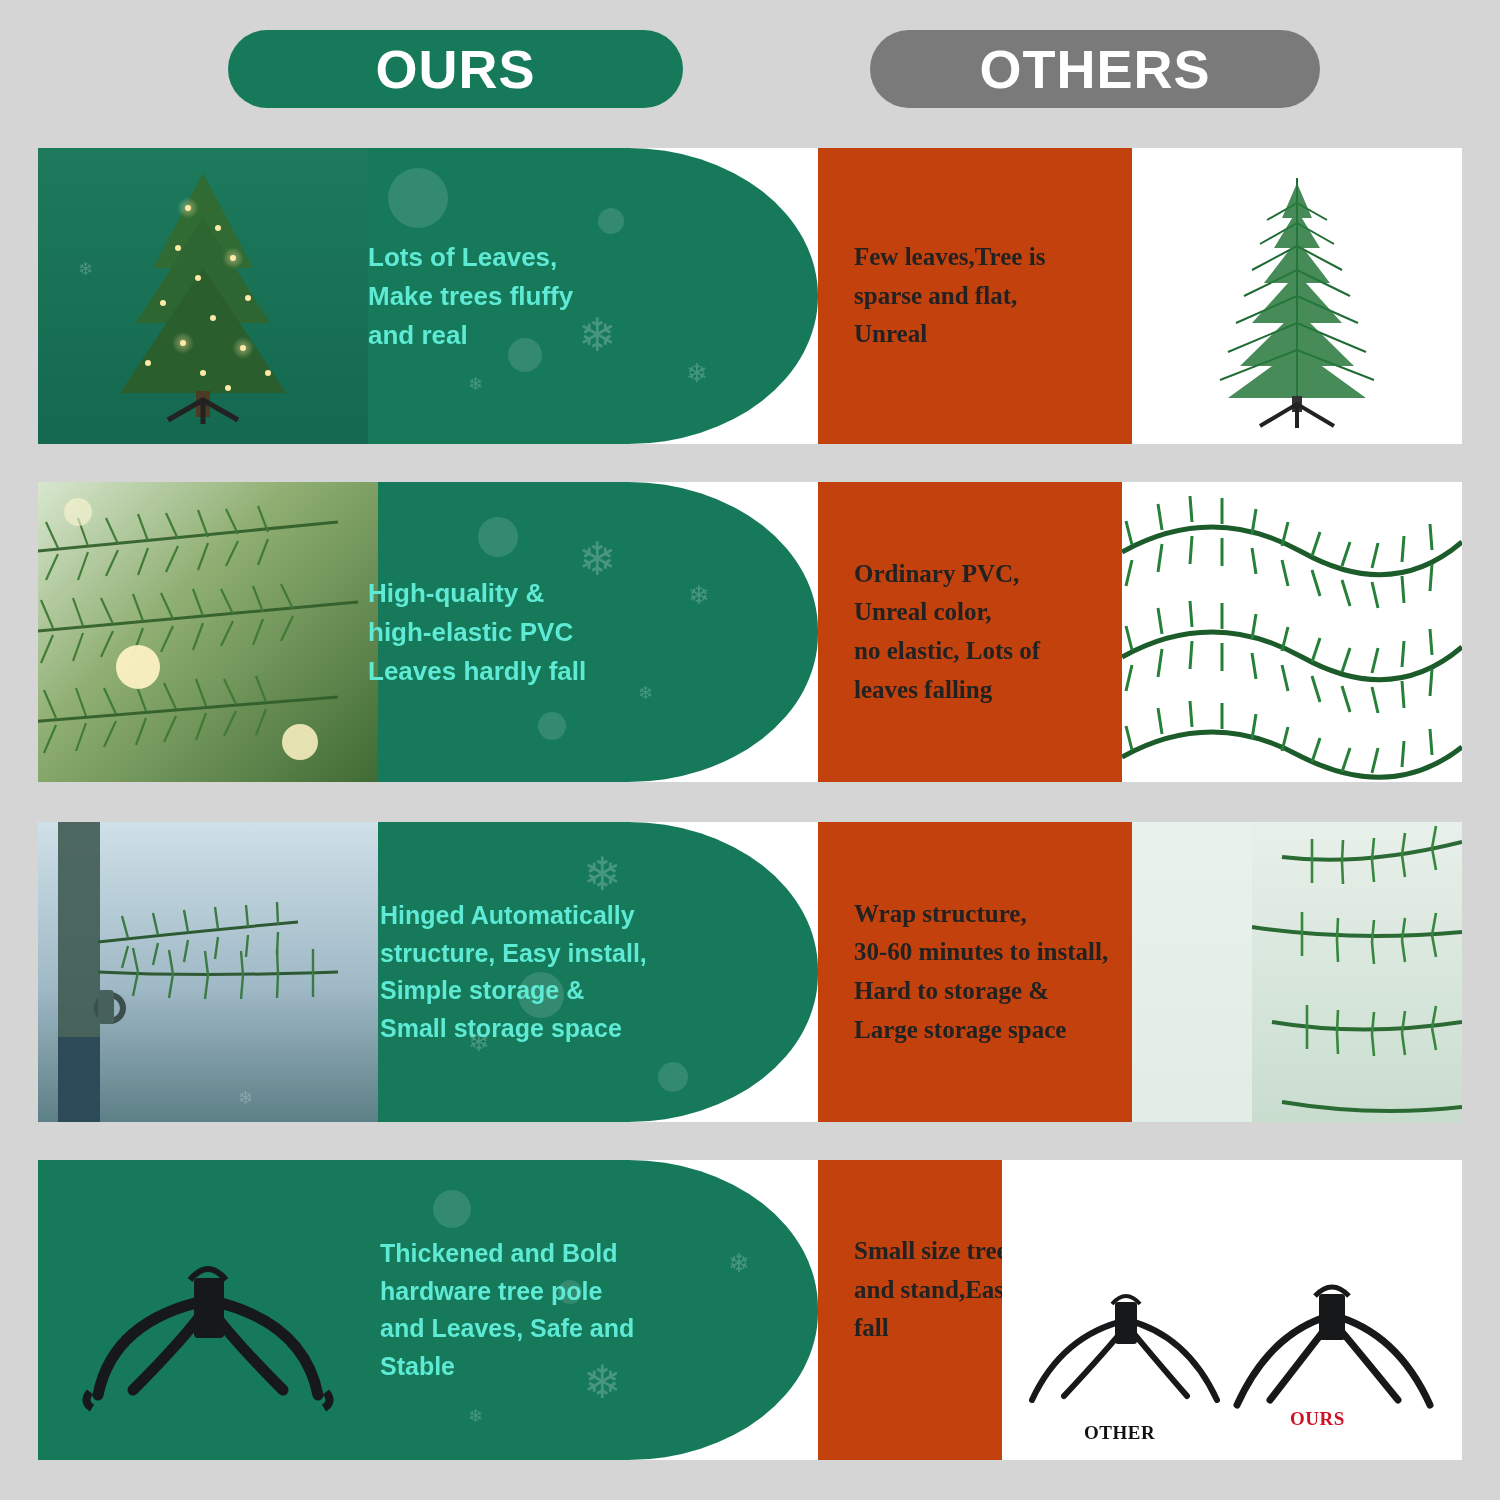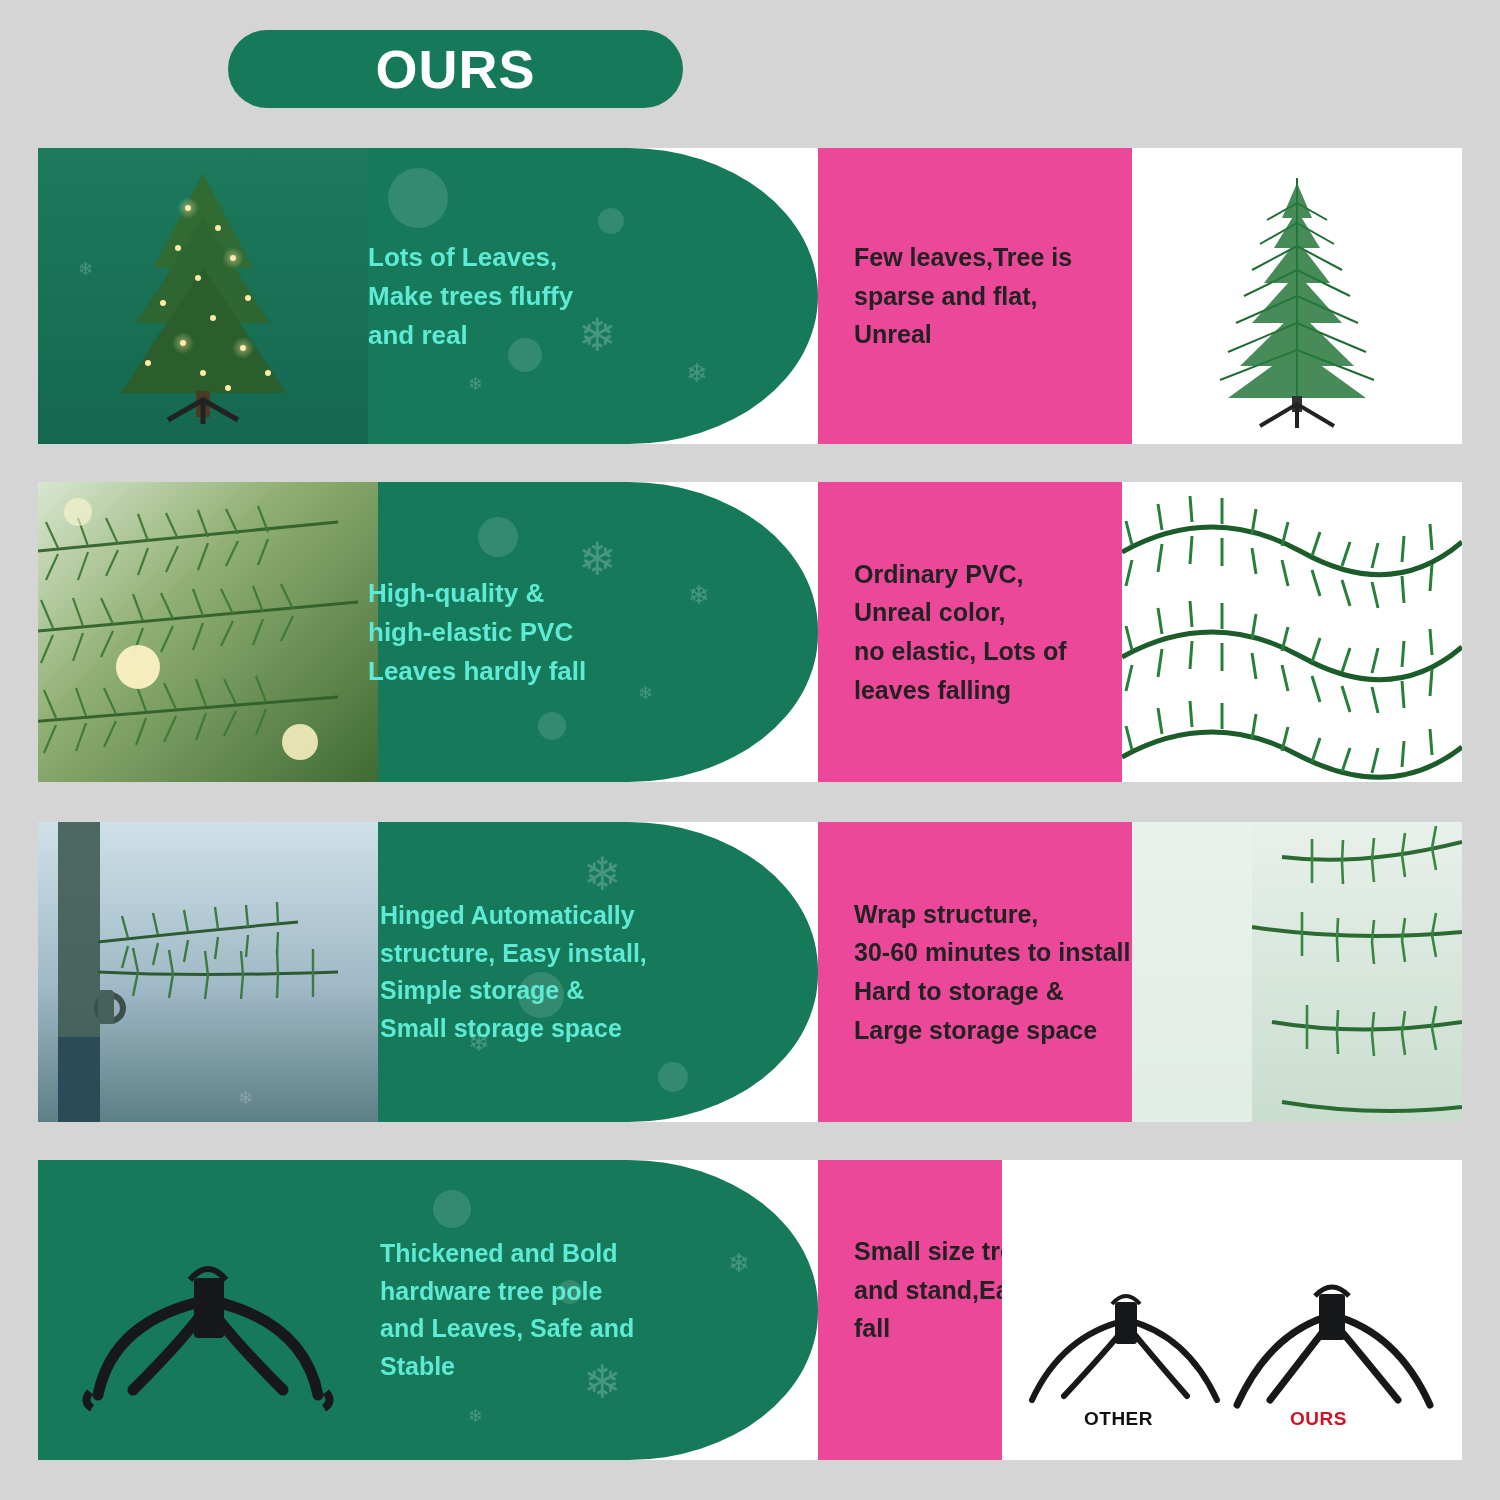--- a/index.html
+++ b/index.html
@@ -65,22 +65,23 @@
     font-size: 26px; font-weight: bold; line-height: 1.5;
     white-space: pre-line;
   }
   .row-3 .ours-text, .row-4 .ours-text { font-size: 25px; margin-left: 12px; }
 
   
   .others-panel {
     position: absolute;
     top: 0; right: 0;
     width: 644px; height: 100%;
-    background: #ec4899;
+    background: #c2410c;
     overflow: hidden;
+    font-family: Liberation Serif, serif;
   }
   .others-text {
     position: absolute;
     left: 36px; top: 0;
     width: 300px; height: 100%;
     display: flex; flex-direction: column; justify-content: center;
     color: #222222;
     font-size: 25px; font-weight: bold; line-height: 1.55;
     white-space: pre-line;
   }
@@ -127,20 +128,23 @@
   .cap-ours { color: #cf1326; }
 </style>
 </head>
 <body>
 
 <div class="page">
 
   <div class="header-row">
     <div class="pill pill-ours">
       <span>OURS</span>
+    </div>
+    <div class="pill pill-others">
+      <span>OTHERS</span>
     </div>
   </div>
 
   <div class="row row-1">
     <div class="ours-panel">
 
       <div class="ours-photo">
         <div class="photo-bg-dark" style="background:linear-gradient(180deg,#1d7a5c,#14684f);position:relative;">
           <svg width="330" height="296" viewBox="0 0 330 296" style="position:absolute;top:0;left:0;">
             <defs>
@@ -422,21 +426,21 @@
 
             <g stroke="#17181a" stroke-width="7" fill="none" stroke-linecap="round">
               <path d="M235 245 Q268 172 330 155"></path>
               <path d="M428 245 Q395 172 330 155"></path>
               <path d="M268 240 Q310 186 330 160"></path>
               <path d="M396 240 Q352 186 330 160"></path>
             </g>
             <rect x="317" y="134" width="26" height="46" rx="3" fill="#17181a"></rect>
             <path d="M313 136 q17 -18 34 0" stroke="#17181a" stroke-width="5" fill="none"></path>
           </svg>
-          <div class="caption-small cap-other" style="left:82px;bottom:30px;">OTHER</div>
+          <div class="caption-small cap-other" style="left:82px;bottom:16px;">OTHER</div>
           <div class="caption-small cap-ours" style="left:288px;bottom:30px;">OURS</div>
         </div>
       </div>
       <div class="badge-wrap">
         
         
       </div>
     </div>
   </div>
 

